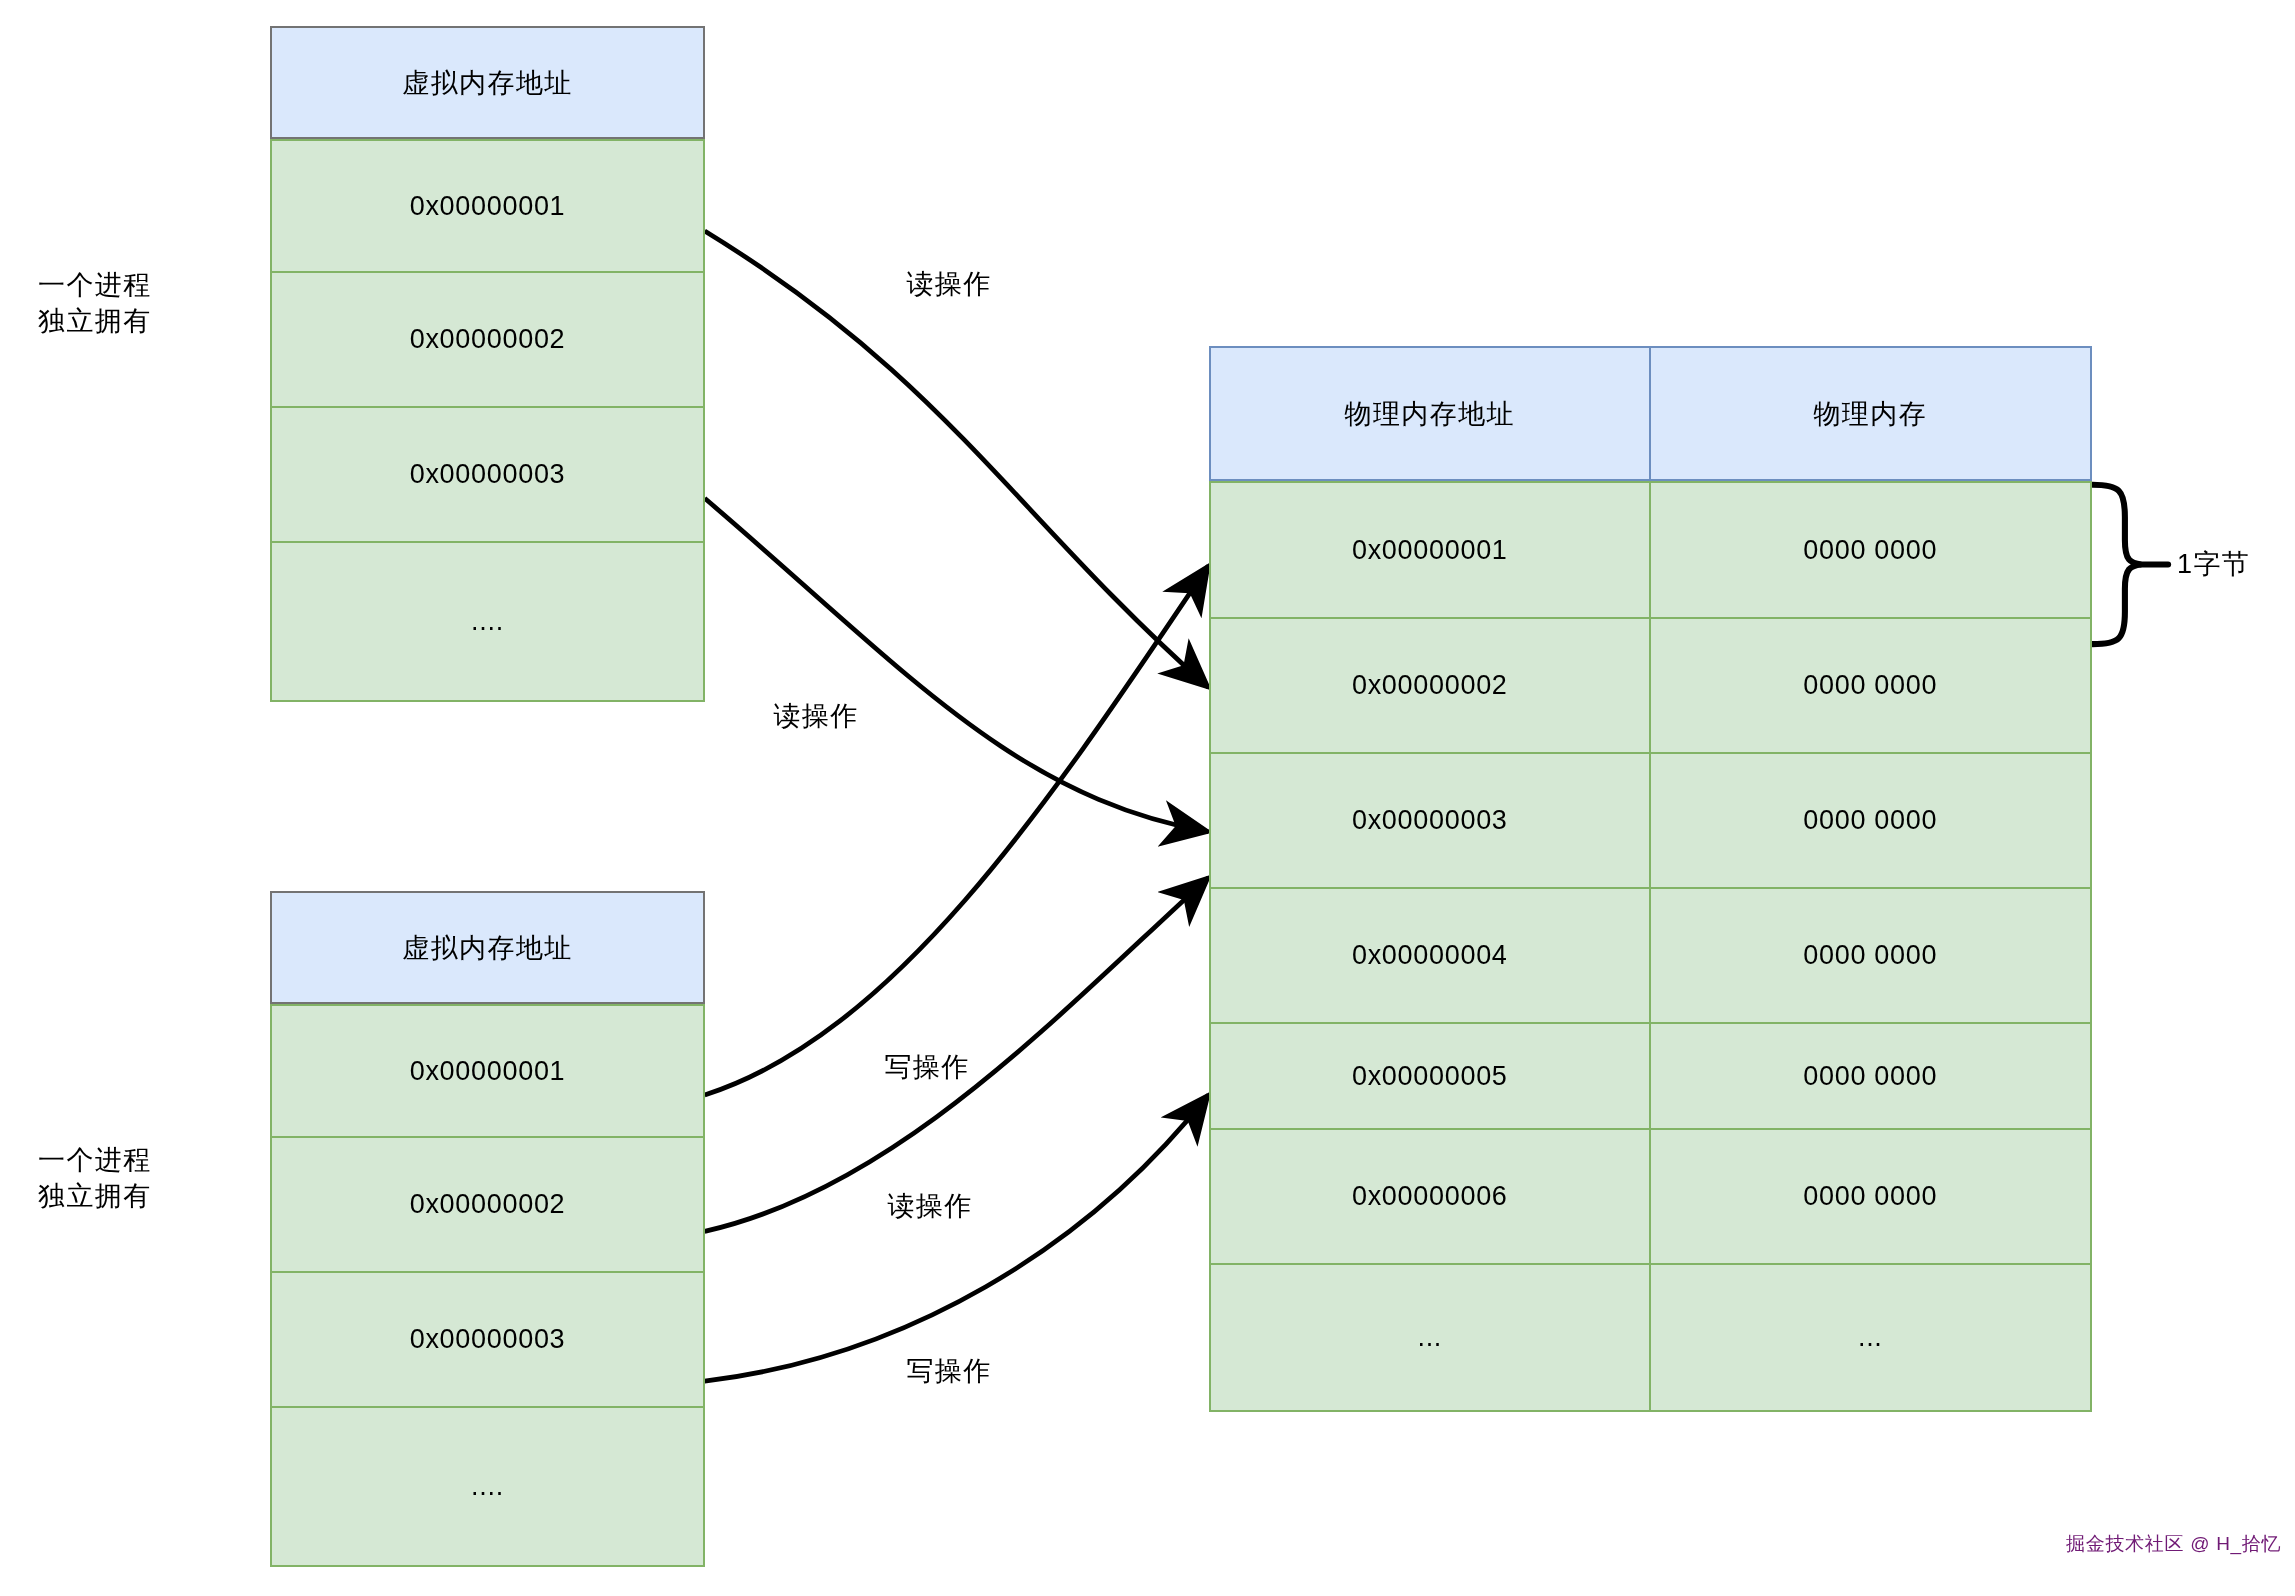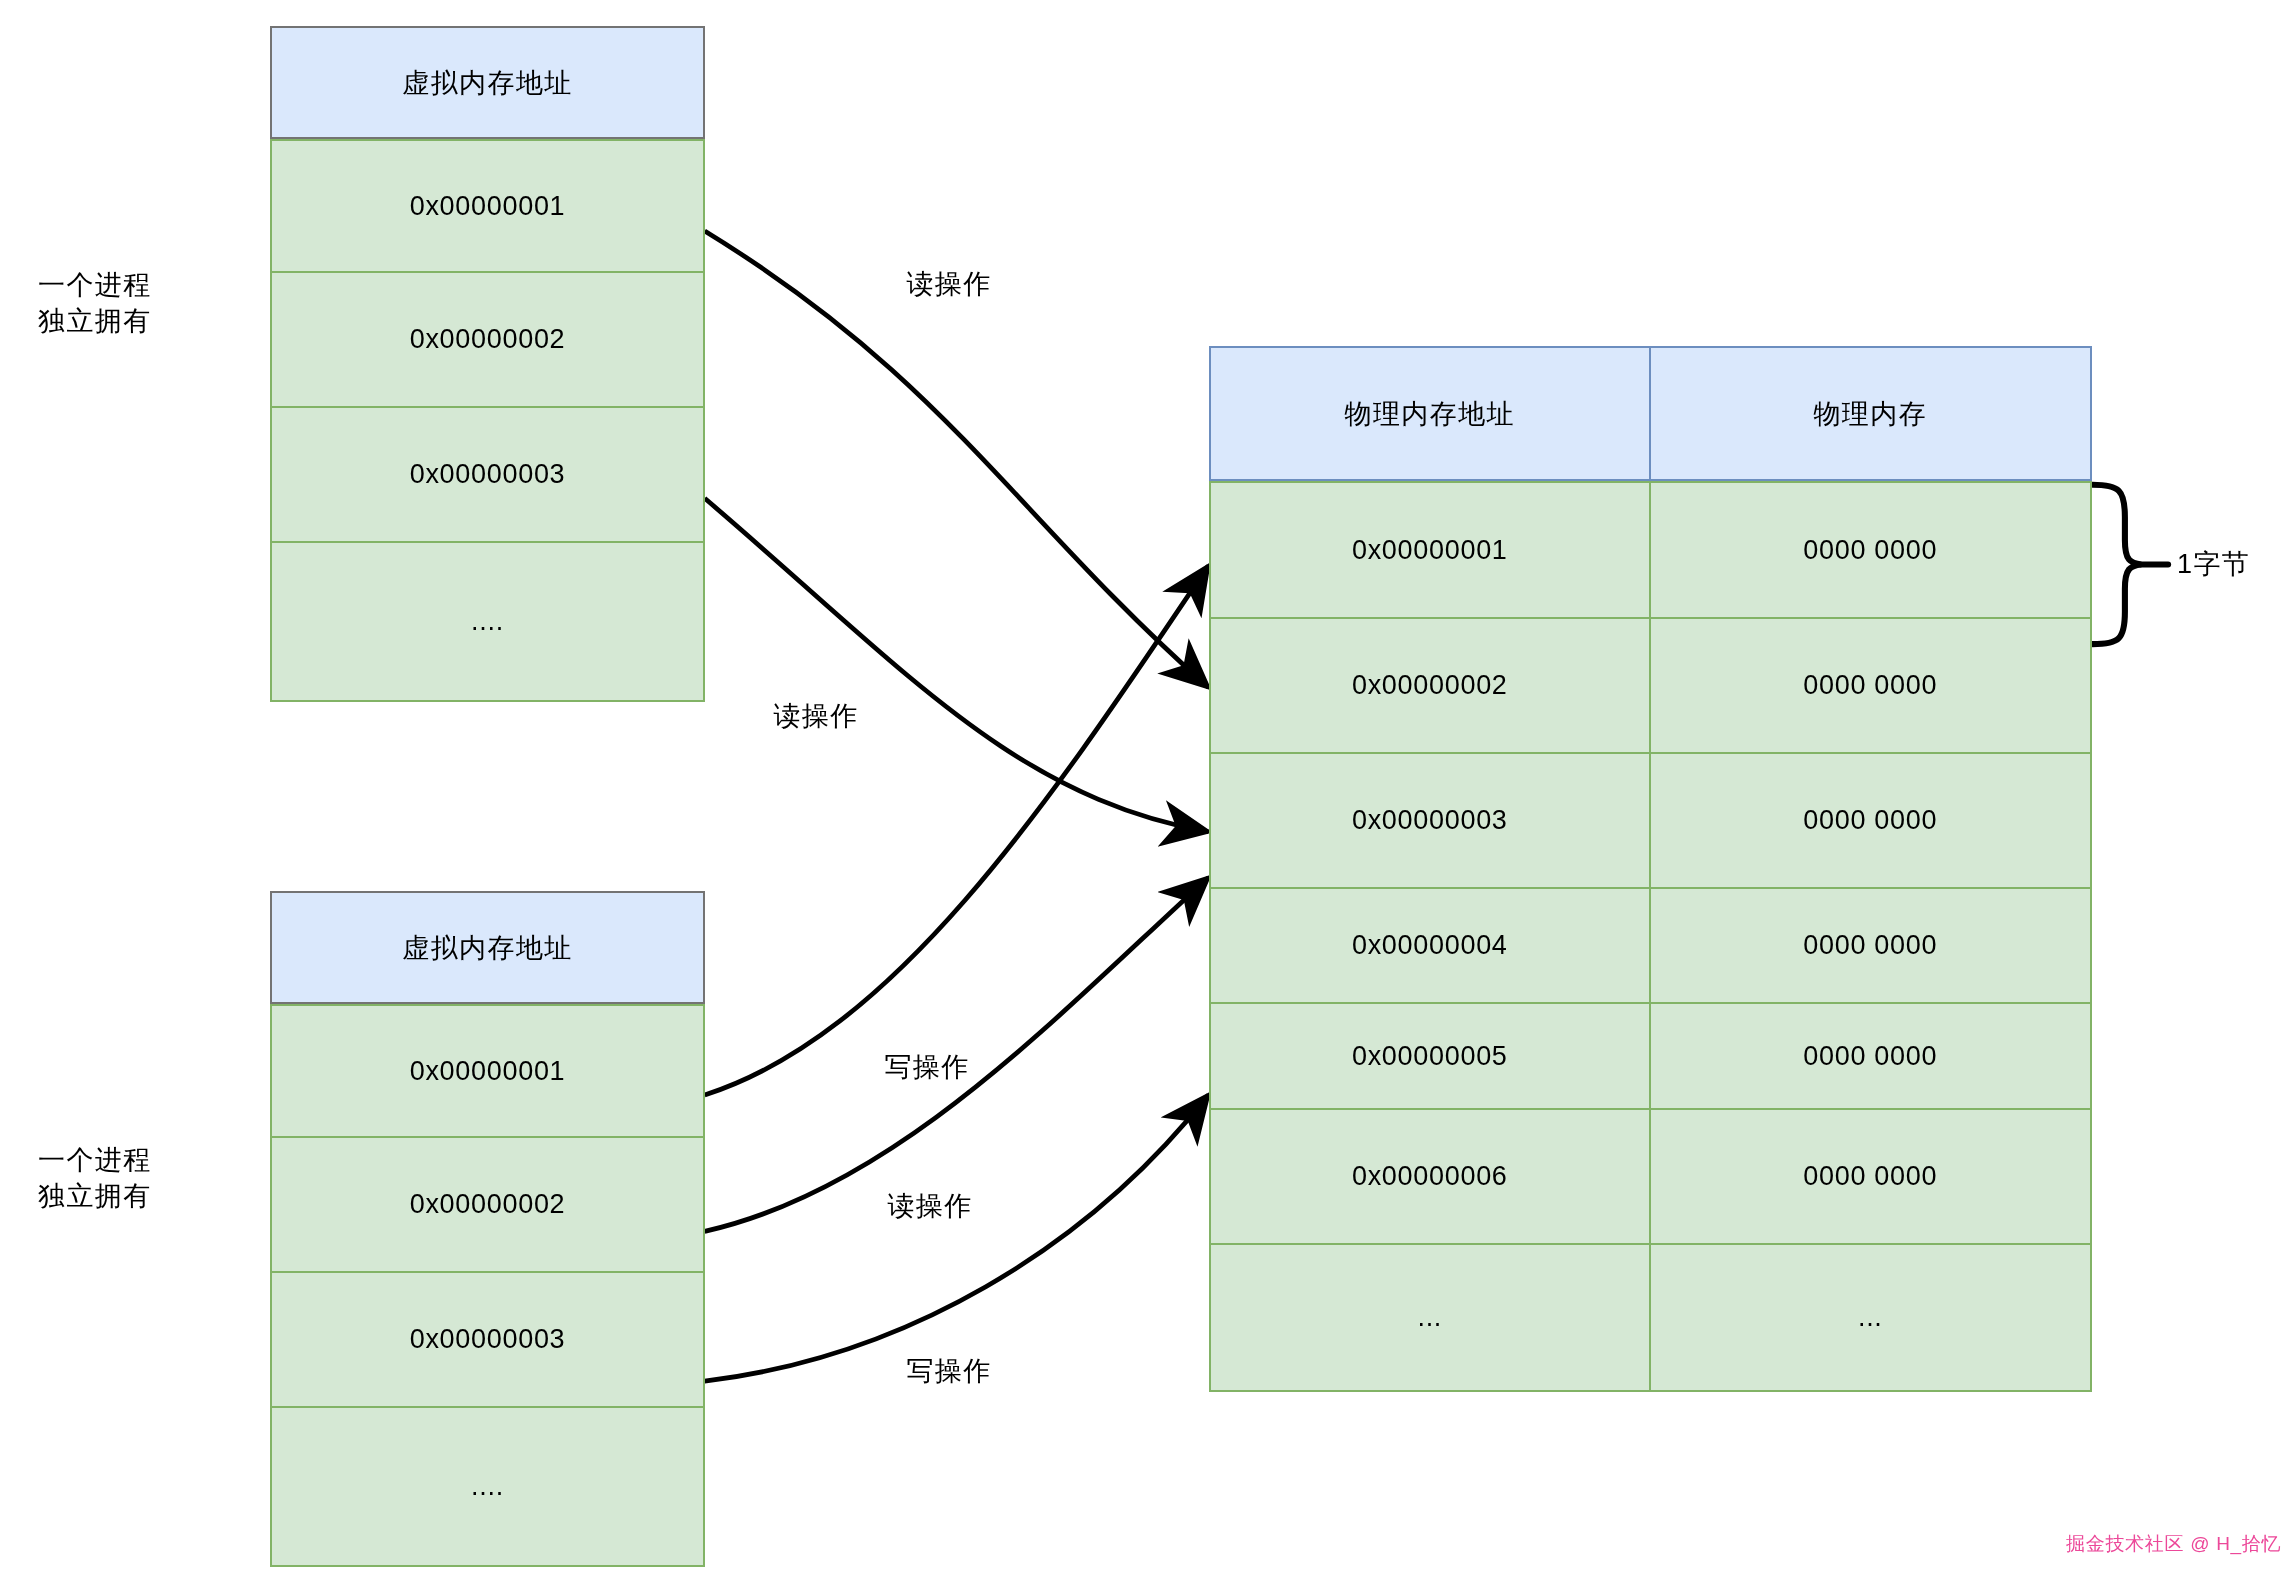--- a/index.html
+++ b/index.html
@@ -105,21 +105,21 @@
     position: absolute;
     font-size: 27px;
     letter-spacing: 1.4px;
     transform: translate(0, -50%);
   }
 
   
   .watermark {
     position: absolute;
     font-size: 19px;
-    color: #ec4899;
+    color: #701a75;
     letter-spacing: 0.7px;
     white-space: nowrap;
   }
 
   
   #arrow-layer {
     position: absolute;
     left: 0; top: 0;
     width: 2295px; height: 1596px;
     pointer-events: none;
@@ -188,21 +188,21 @@
     <div>0000 0000</div>
   </div>
   <div class="phys-row" style="height:135px;">
     <div>0x00000002</div>
     <div>0000 0000</div>
   </div>
   <div class="phys-row" style="height:135px;">
     <div>0x00000003</div>
     <div>0000 0000</div>
   </div>
-  <div class="phys-row" style="height:115px;">
+  <div class="phys-row" style="height:135px;">
     <div>0x00000004</div>
     <div>0000 0000</div>
   </div>
   <div class="phys-row" style="height:106px;">
     <div>0x00000005</div>
     <div>0000 0000</div>
   </div>
   <div class="phys-row" style="height:135px;">
     <div>0x00000006</div>
     <div>0000 0000</div>

